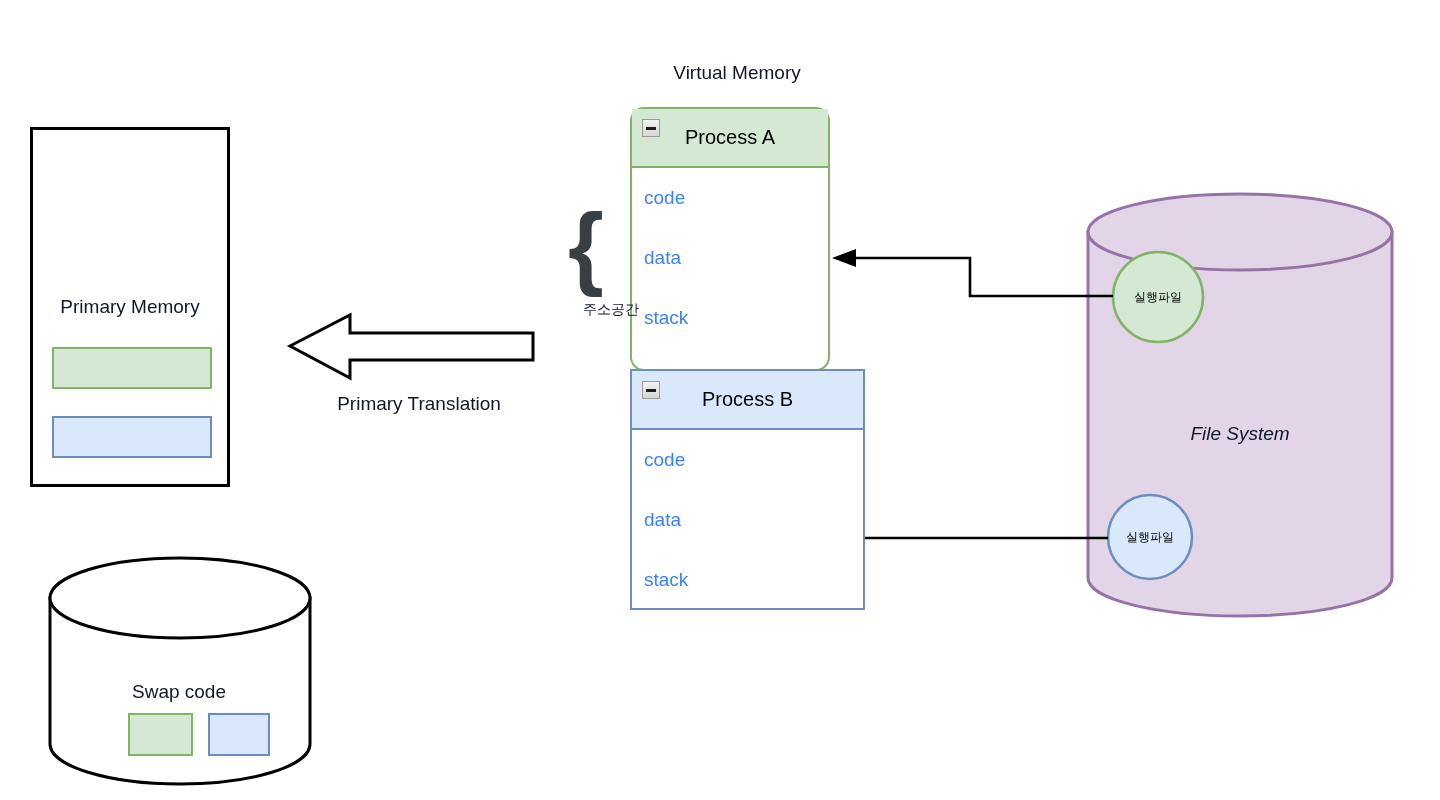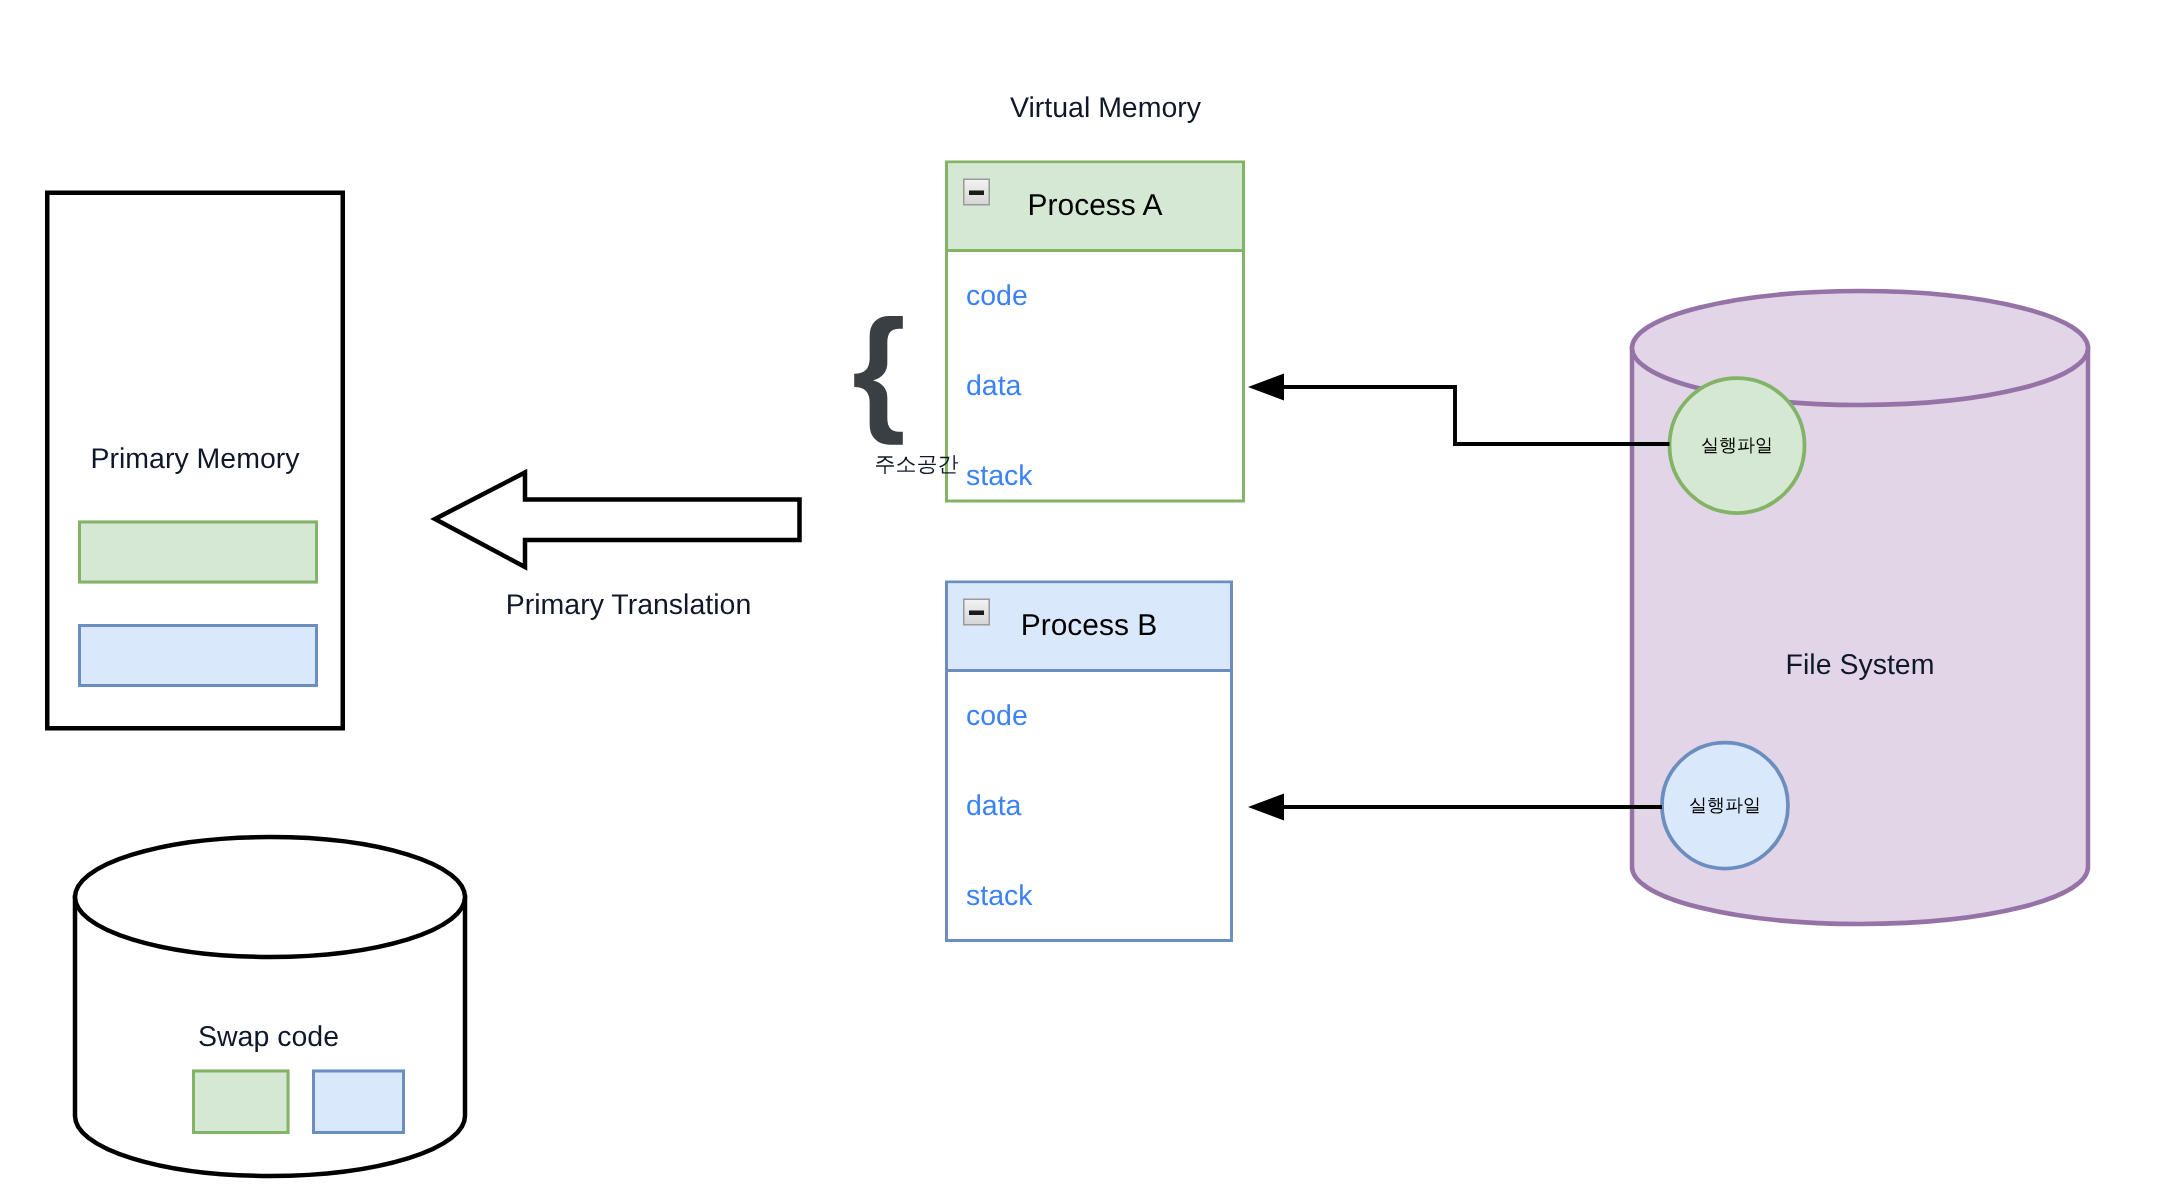--- a/index.html
+++ b/index.html
@@ -127,41 +127,42 @@
     color: #000000;
   }
   .seg {
     position: absolute;
     left: 12px;
     font-size: 19px;
     color: #3b82f6;
   }
 
   #process-a-box {
-    left: 630px; top: 107px; width: 200px; height: 228px;
+    left: 630px; top: 107px; width: 200px; height: 264px;
     border-color: #82b366;
+    border-radius: 14px;
   }
   #process-a-box .process-header {
     background: #d5e8d4;
     border-bottom-color: #82b366;
   }
   #process-b-box {
-    left: 630px; top: 387px; width: 192px; height: 241px;
+    left: 630px; top: 369px; width: 235px; height: 241px;
     border-color: #6c8ebf;
   }
   #process-b-box .process-header {
     background: #dae8fc;
     border-bottom-color: #6c8ebf;
   }
 
   
   #virtual-memory-title { left: 737px; top: 63px; }
   #address-translation-label { left: 419px; top: 394px; }
   #address-space-label { left: 583px; top: 302px; font-size: 14px; }
-  #file-system-label { left: 1240px; top: 434px; }
+  #file-system-label { left: 1240px; top: 424px; font-style: italic; }
   #brace-label {
     position: absolute;
     left: 568px;
     top: 200px;
     font-size: 92px;
     color: #3a3f44;
     font-family: "Liberation Sans", "DejaVu Sans", sans-serif;
     font-weight: 700;
     line-height: 1;
   }

